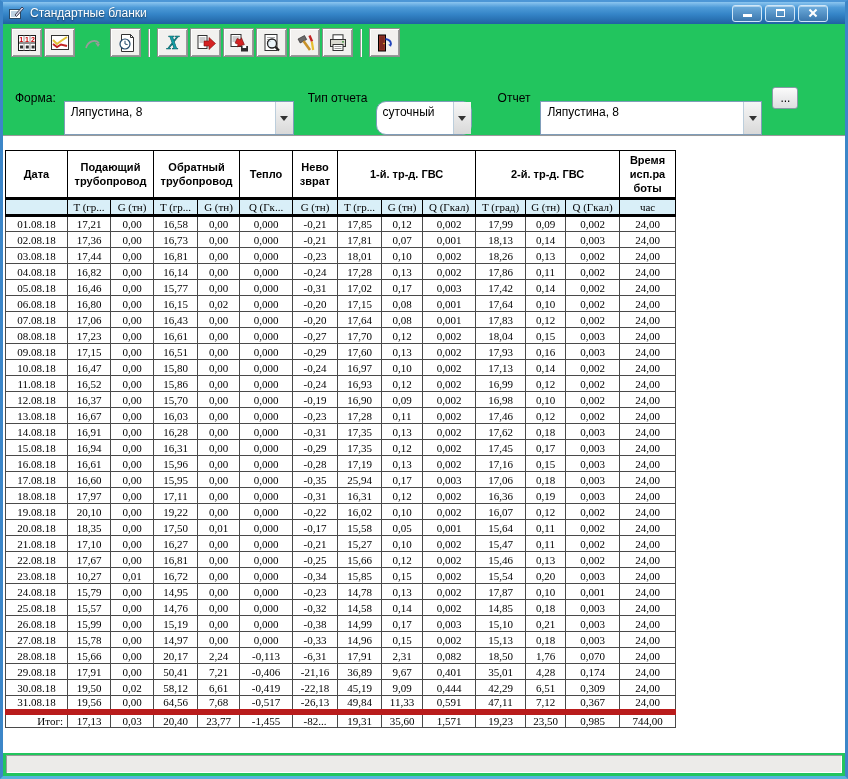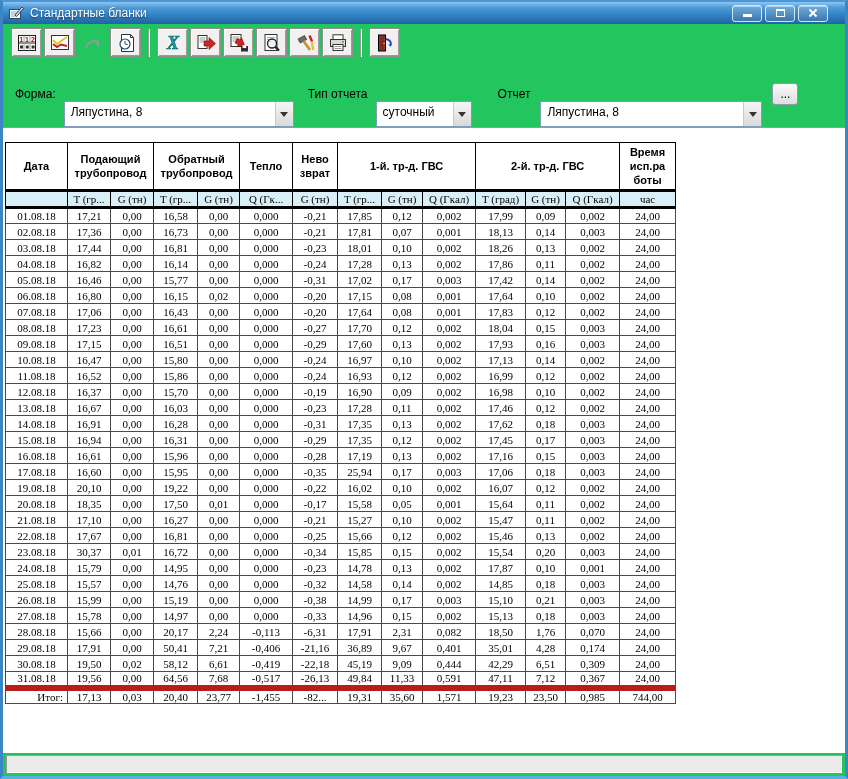--- a/index.html
+++ b/index.html
@@ -44,21 +44,21 @@
     background:#F2F1EF;border:1px solid #8F8F8F;
     box-shadow:inset 1px 1px 0 #FFF,inset -1px -1px 0 #9A9A9A;
     display:flex;align-items:center;justify-content:center;padding:0;
   }
   .tbtn.flat{background:transparent;border-color:transparent;box-shadow:none;}
   .tsep{width:0;height:28px;border-left:1px solid #9A9A9A;border-right:1px solid #FFF;margin:0 5px;}
   
   .formbar{flex:0 0 38px;display:flex;align-items:center;padding:0 12px;font-size:12px;color:#000;}
   .flabel{white-space:nowrap;}
   .combo{
-    height:26px;box-sizing:border-box;border:1px solid #7F9DB9;background:#fff;
+    height:34px;box-sizing:border-box;border:1px solid #7F9DB9;background:#fff;
     display:flex;align-items:stretch;margin-top:40px;
   }
   .combo-text{flex:1;padding:3px 0 0 6px;font-size:12px;white-space:nowrap;overflow:hidden;}
   .combo-arrow{width:17px;background:linear-gradient(180deg,#F6F6F6,#D9D9D9);
     border-left:1px solid #BCCEDC;display:flex;align-items:center;justify-content:center;}
   .tri{width:0;height:0;border:4px solid transparent;border-top:5px solid #333;margin-top:5px;}
   .browse-btn{
     width:26px;height:22px;box-sizing:border-box;margin-left:10px;
     border:1px solid #8A9AA8;border-radius:3px;
     background:linear-gradient(180deg,#FBFBFB,#DDDEE0);
@@ -214,21 +214,21 @@
 
   <div class="formbar">
     <span class="flabel">Форма:</span>
     <span class="combo" style="width:230px;margin-left:8px;">
       <span class="combo-text">Ляпустина, 8</span>
       <span class="combo-arrow">
           <span class="tri"></span>
         </span>
     </span>
     <span class="flabel" style="margin-left:14px;">Тип отчета</span>
-    <span class="combo" style="width:96px;margin-left:8px;">
+    <span class="combo" style="width:96px;margin-left:8px;border-radius:10px;">
       <span class="combo-text">суточный</span>
       <span class="combo-arrow">
           <span class="tri"></span>
         </span>
     </span>
     <span class="flabel" style="margin-left:26px;">Отчет</span>
     <span class="combo" style="width:222px;margin-left:10px;">
       <span class="combo-text">Ляпустина, 8</span>
       <span class="combo-arrow">
           <span class="tri"></span>
@@ -555,20 +555,36 @@
             <td>-0,35</td>
             <td>25,94</td>
             <td>0,17</td>
             <td>0,003</td>
             <td>17,06</td>
             <td>0,18</td>
             <td>0,003</td>
             <td>24,00</td>
           </tr>
           <tr>
+            <td>18.08.18</td>
+            <td>17,97</td>
+            <td>0,00</td>
+            <td>17,11</td>
+            <td>0,00</td>
+            <td>0,000</td>
+            <td>-0,31</td>
+            <td>16,31</td>
+            <td>0,12</td>
+            <td>0,002</td>
+            <td>16,36</td>
+            <td>0,19</td>
+            <td>0,003</td>
+            <td>24,00</td>
+          </tr>
+          <tr>
             <td>19.08.18</td>
             <td>20,10</td>
             <td>0,00</td>
             <td>19,22</td>
             <td>0,00</td>
             <td>0,000</td>
             <td>-0,22</td>
             <td>16,02</td>
             <td>0,10</td>
             <td>0,002</td>
@@ -620,21 +636,21 @@
             <td>15,66</td>
             <td>0,12</td>
             <td>0,002</td>
             <td>15,46</td>
             <td>0,13</td>
             <td>0,002</td>
             <td>24,00</td>
           </tr>
           <tr>
             <td>23.08.18</td>
-            <td>30,37</td>
+            <td>10,27</td>
             <td>0,01</td>
             <td>16,72</td>
             <td>0,00</td>
             <td>0,000</td>
             <td>-0,34</td>
             <td>15,85</td>
             <td>0,15</td>
             <td>0,002</td>
             <td>15,54</td>
             <td>0,20</td>

